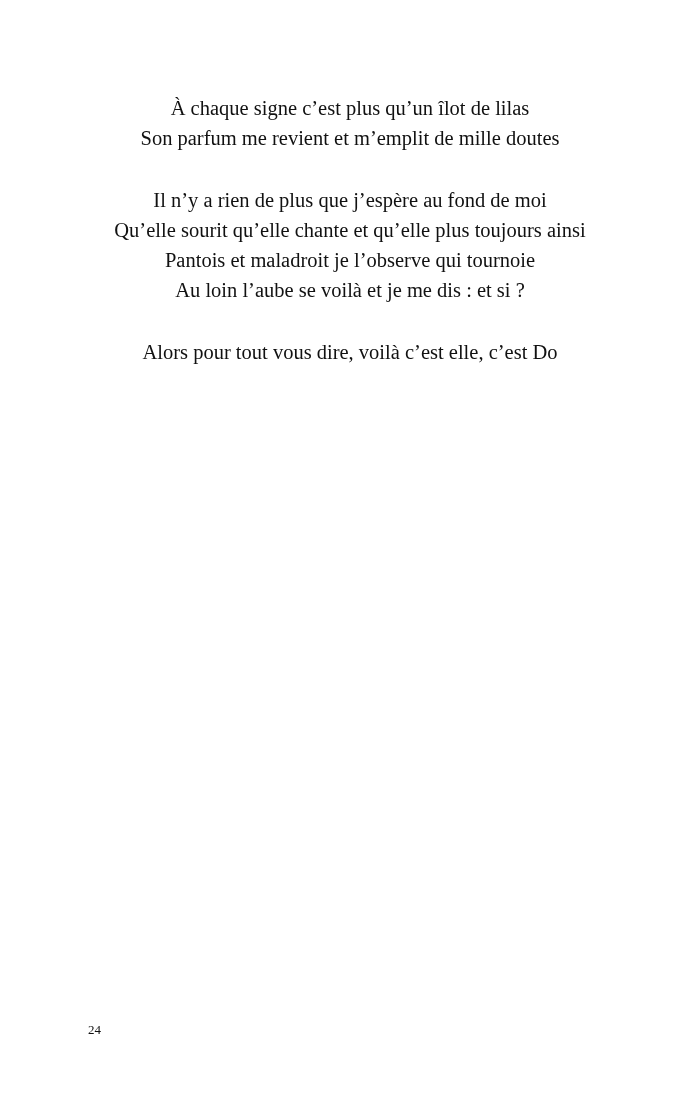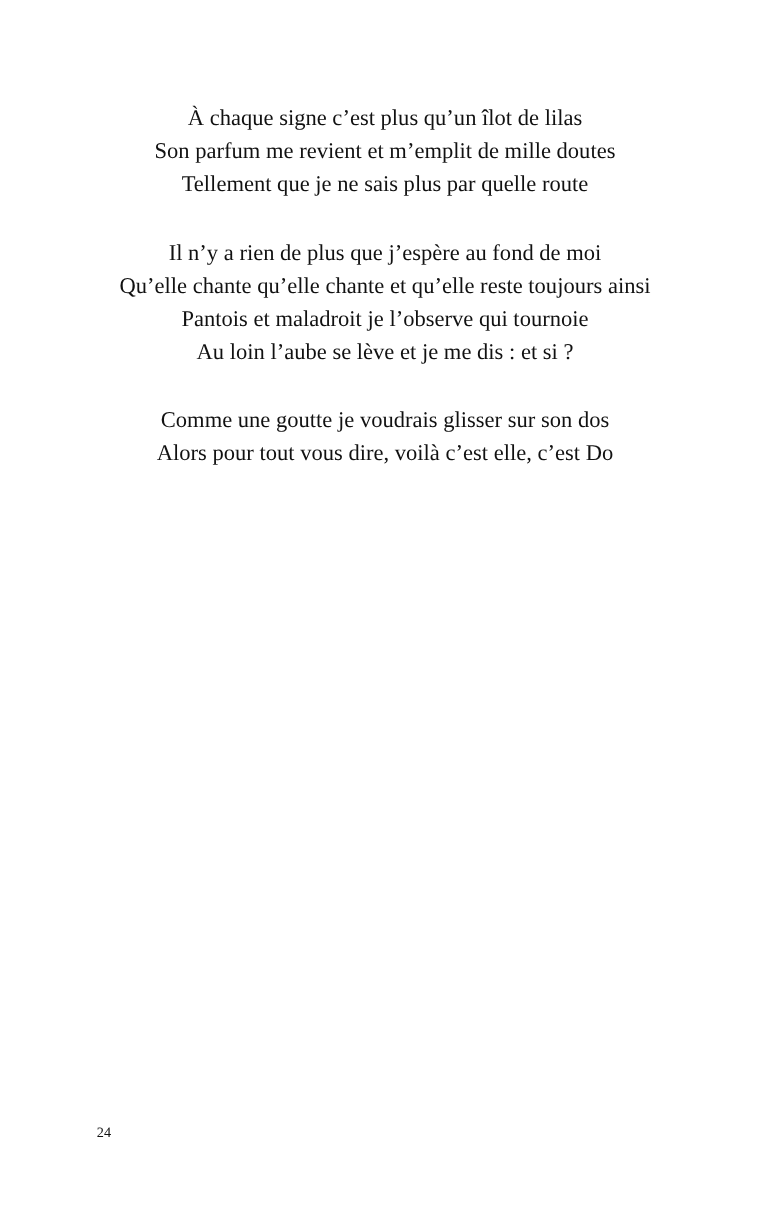--- a/index.html
+++ b/index.html
@@ -12,27 +12,25 @@
     .line { font-size: 20.5px; line-height: 30px; white-space: nowrap; display: block; }
     .page-number { position: absolute; left: 88px; top: 1018px; font-size: 13px; line-height: 24px; }
   </style>
 </head>
 <body>
 
 <div class="poem">
   <div class="stanza">
     <span class="line">À chaque signe c’est plus qu’un îlot de lilas</span>
     <span class="line">Son parfum me revient et m’emplit de mille doutes</span>
-    <span class="line">Tellement que je ne sais plus par quelle route</span>
   </div>
   <div class="stanza">
     <span class="line">Il n’y a rien de plus que j’espère au fond de moi</span>
-    <span class="line">Qu’elle chante qu’elle chante et qu’elle reste toujours ainsi</span>
+    <span class="line">Qu’elle sourit qu’elle chante et qu’elle plus toujours ainsi</span>
     <span class="line">Pantois et maladroit je l’observe qui tournoie</span>
-    <span class="line">Au loin l’aube se lève et je me dis : et si ?</span>
+    <span class="line">Au loin l’aube se voilà et je me dis : et si ?</span>
   </div>
   <div class="stanza">
-    <span class="line">Comme une goutte je voudrais glisser sur son dos</span>
     <span class="line">Alors pour tout vous dire, voilà c’est elle, c’est Do</span>
   </div>
 </div>
 
 <div class="page-number">24</div>
 
 </body></html>

